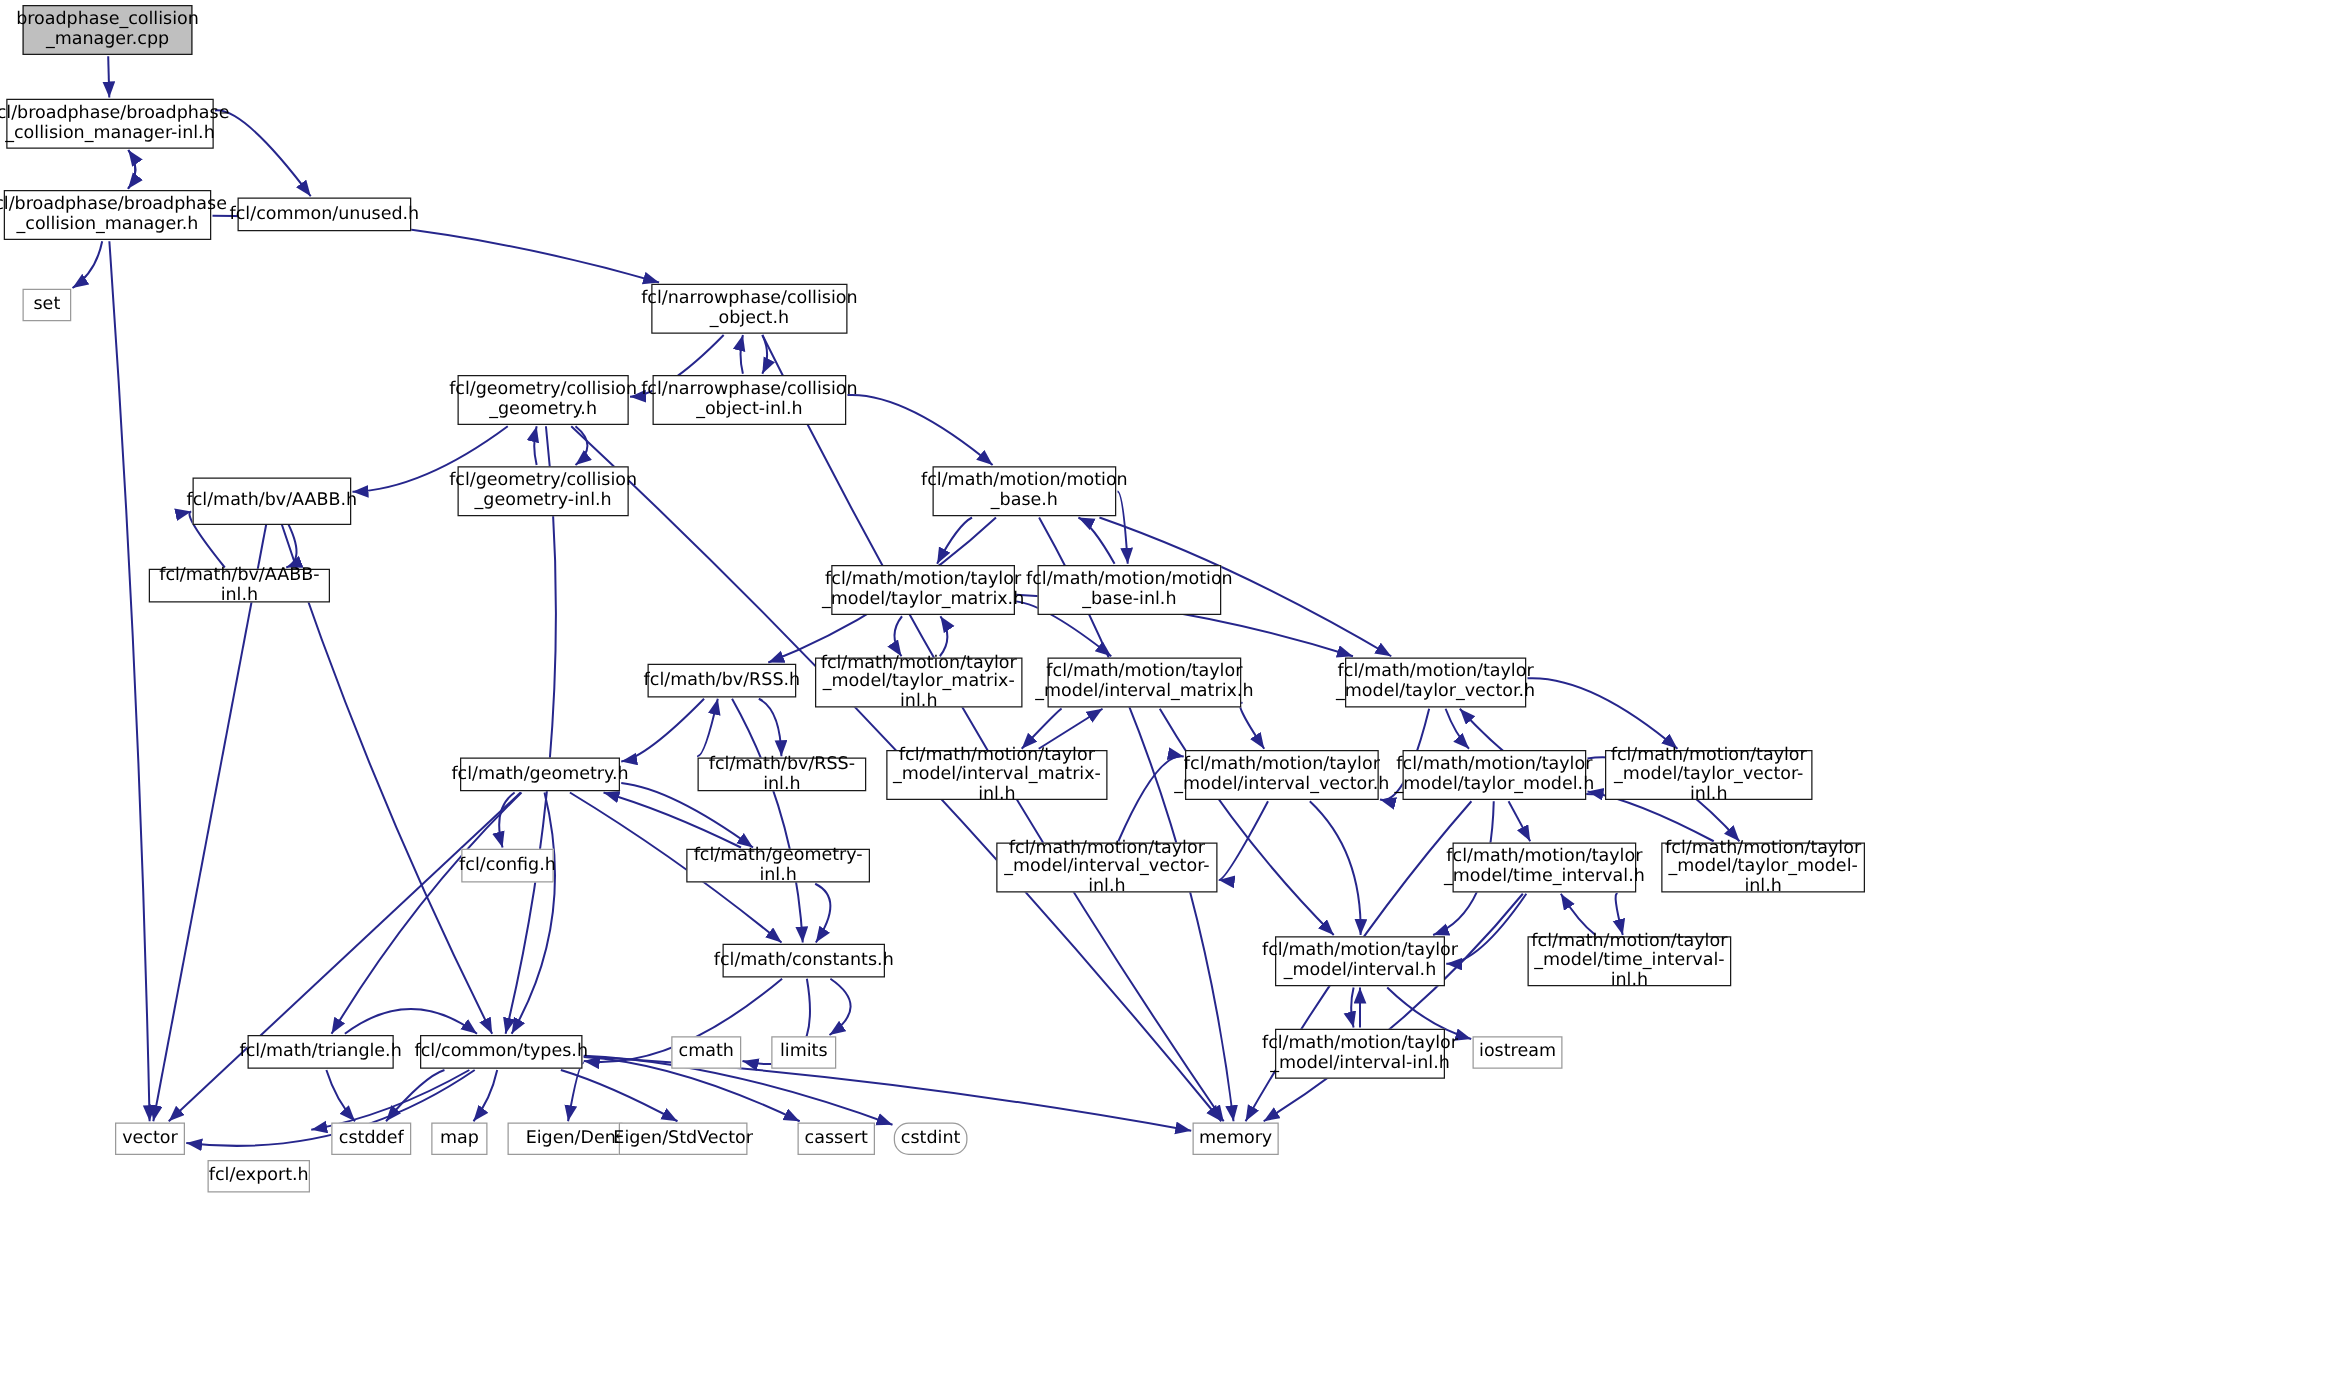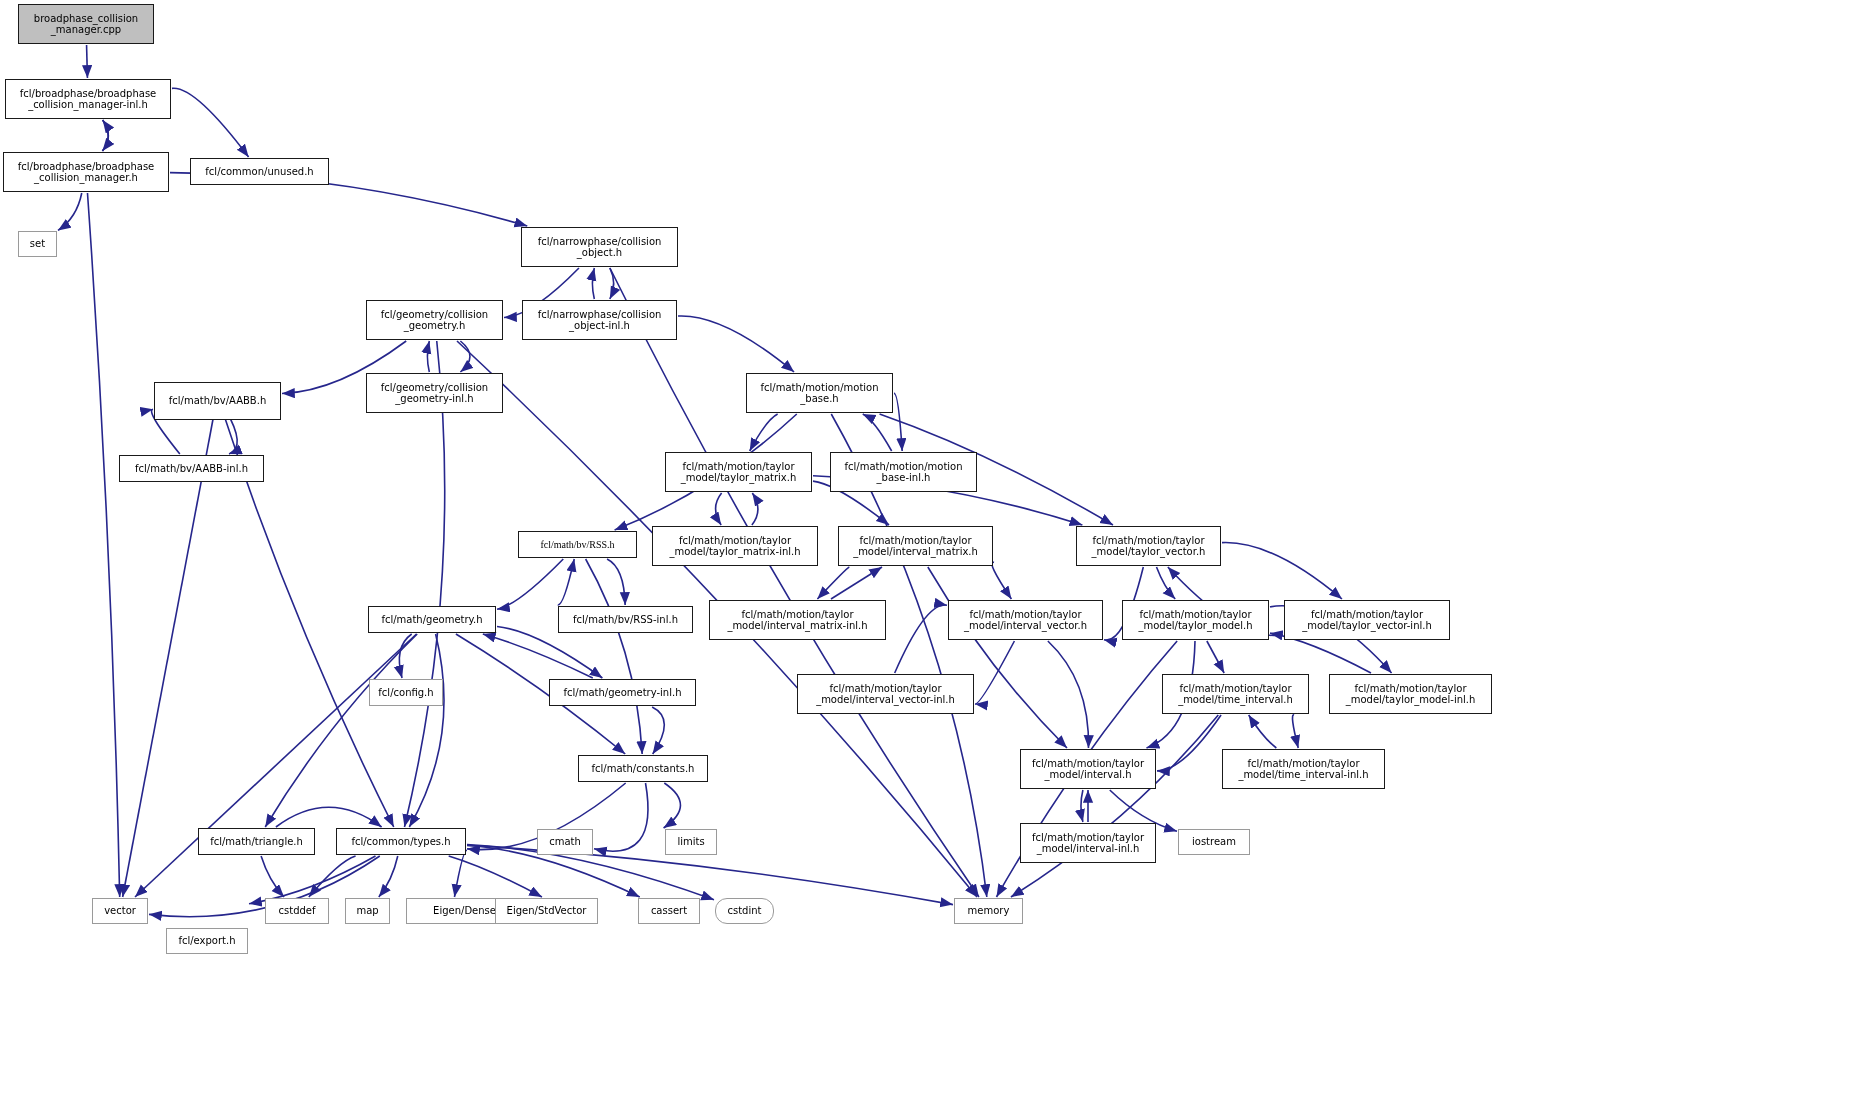--- a/index.html
+++ b/index.html
@@ -2,21 +2,21 @@
 <html><head>
 <meta charset="utf-8">
 <style>
   html,body{margin:0;padding:0;background:#ffffff;}
   #canvas{position:relative;width:1875px;height:1109px;overflow:hidden;
           font-family:"DejaVu Sans","Liberation Sans",sans-serif;background:#fff;}
   svg#edges{position:absolute;left:0;top:0;width:1875px;height:1109px;}
   .node{position:absolute;box-sizing:border-box;display:flex;align-items:center;
         justify-content:center;text-align:center;line-height:1.12;
         color:#000;background:#ffffff;border:1px solid #7f7f7f;
-        font-size:10px;white-space:pre-line;padding:0 3px;}
+        font-size:14px;white-space:pre-line;padding:0 3px;}
   .node.strong{border:1px solid #1a1a1a;}
   .node.root{background:#bfbfbf;border:1px solid #1a1a1a;}
   .node.sys{border:1px solid #9a9a9a;}
 </style>
 </head>
 <body>
 
 <div id="canvas">
   <svg id="edges" viewBox="0 0 1875 1109">
     <defs>
@@ -125,21 +125,21 @@
       <div class="node strong" style="left: 154px; top: 382px; width: 127px; height: 38px;">fcl/math/bv/AABB.h</div>
       <div class="node strong" style="left: 366px; top: 373px; width: 137px; height: 40px;">fcl/geometry/collision
 _geometry-inl.h</div>
       <div class="node strong" style="left: 746px; top: 373px; width: 147px; height: 40px;">fcl/math/motion/motion
 _base.h</div>
       <div class="node strong" style="left: 119px; top: 455px; width: 145px; height: 27px;">fcl/math/bv/AABB-inl.h</div>
       <div class="node strong" style="left: 665px; top: 452px; width: 147px; height: 40px;">fcl/math/motion/taylor
 _model/taylor_matrix.h</div>
       <div class="node strong" style="left: 830px; top: 452px; width: 147px; height: 40px;">fcl/math/motion/motion
 _base-inl.h</div>
-      <div class="node strong" style="left: 518px; top: 531px; width: 119px; height: 27px; font-family: Liberation Serif, serif;">fcl/math/bv/RSS.h</div>
+      <div class="node strong" style="left: 518px; top: 531px; width: 119px; height: 27px;">fcl/math/bv/RSS.h</div>
       <div class="node strong" style="left: 652px; top: 526px; width: 166px; height: 40px;">fcl/math/motion/taylor
 _model/taylor_matrix-inl.h</div>
       <div class="node strong" style="left: 838px; top: 526px; width: 155px; height: 40px;">fcl/math/motion/taylor
 _model/interval_matrix.h</div>
       <div class="node strong" style="left: 1076px; top: 526px; width: 145px; height: 40px;">fcl/math/motion/taylor
 _model/taylor_vector.h</div>
       <div class="node strong" style="left: 368px; top: 606px; width: 128px; height: 27px;">fcl/math/geometry.h</div>
       <div class="node strong" style="left: 558px; top: 606px; width: 135px; height: 27px;">fcl/math/bv/RSS-inl.h</div>
       <div class="node strong" style="left: 709px; top: 600px; width: 177px; height: 40px;">fcl/math/motion/taylor
 _model/interval_matrix-inl.h</div>
@@ -158,21 +158,21 @@
       <div class="node strong" style="left: 1329px; top: 674px; width: 163px; height: 40px;">fcl/math/motion/taylor
 _model/taylor_model-inl.h</div>
       <div class="node strong" style="left: 578px; top: 755px; width: 130px; height: 27px;">fcl/math/constants.h</div>
       <div class="node strong" style="left: 1020px; top: 749px; width: 136px; height: 40px;">fcl/math/motion/taylor
 _model/interval.h</div>
       <div class="node strong" style="left: 1222px; top: 749px; width: 163px; height: 40px;">fcl/math/motion/taylor
 _model/time_interval-inl.h</div>
       <div class="node strong" style="left: 198px; top: 828px; width: 117px; height: 27px;">fcl/math/triangle.h</div>
       <div class="node strong" style="left: 336px; top: 828px; width: 130px; height: 27px;">fcl/common/types.h</div>
       <div class="node sys" style="left: 537px; top: 829px; width: 56px; height: 26px;">cmath</div>
-      <div class="node sys" style="left: 617px; top: 829px; width: 52px; height: 26px; margin-left: 48px;">limits</div>
+      <div class="node sys" style="left: 617px; top: 829px; width: 52px; height: 26px;">limits</div>
       <div class="node strong" style="left: 1020px; top: 823px; width: 136px; height: 40px;">fcl/math/motion/taylor
 _model/interval-inl.h</div>
       <div class="node sys" style="left: 1178px; top: 829px; width: 72px; height: 26px;">iostream</div>
       <div class="node sys" style="left: 92px; top: 898px; width: 56px; height: 26px;">vector</div>
       <div class="node sys" style="left: 166px; top: 928px; width: 82px; height: 26px;">fcl/export.h</div>
       <div class="node sys" style="left: 265px; top: 898px; width: 64px; height: 26px;">cstddef</div>
       <div class="node sys" style="left: 345px; top: 898px; width: 45px; height: 26px;">map</div>
       <div class="node sys" style="left: 406px; top: 898px; width: 92px; height: 26px; padding-left: 28px;">Eigen/Dense</div>
       <div class="node sys" style="left: 495px; top: 898px; width: 103px; height: 26px;">Eigen/StdVector</div>
       <div class="node sys" style="left: 638px; top: 898px; width: 62px; height: 26px;">cassert</div>

